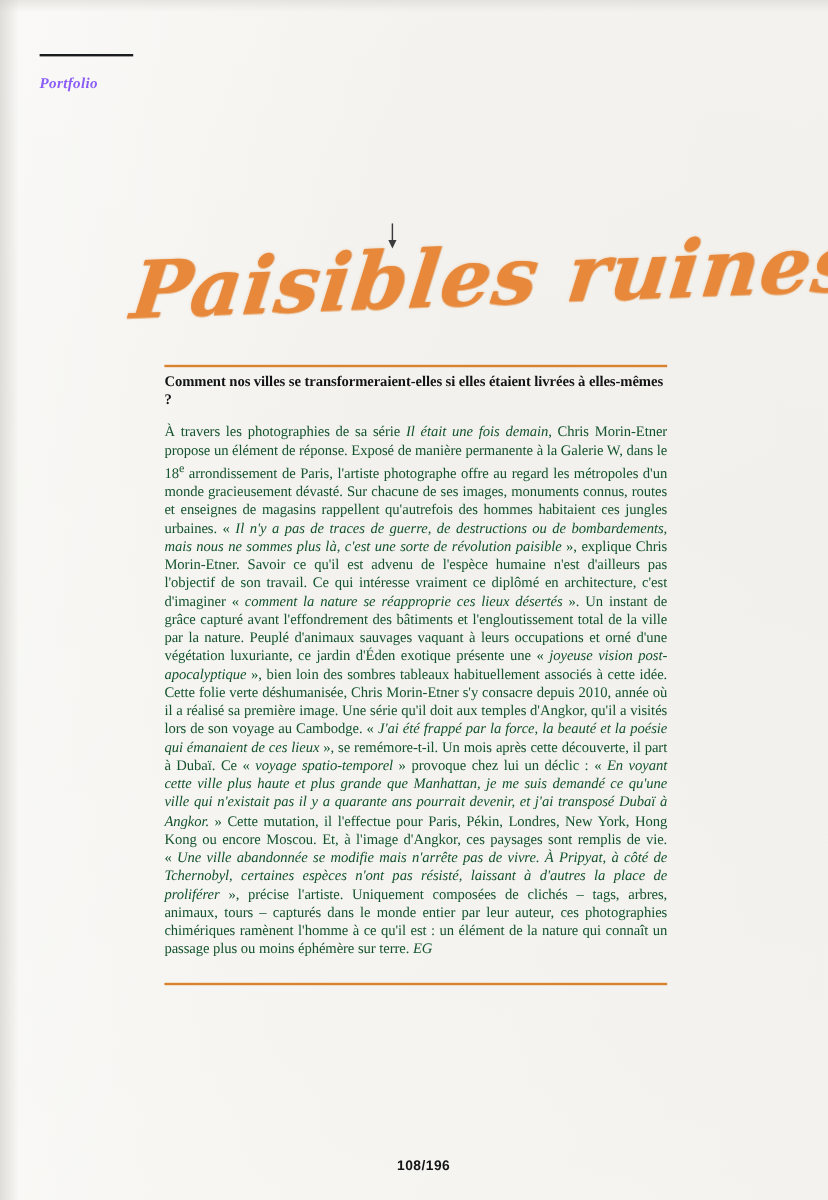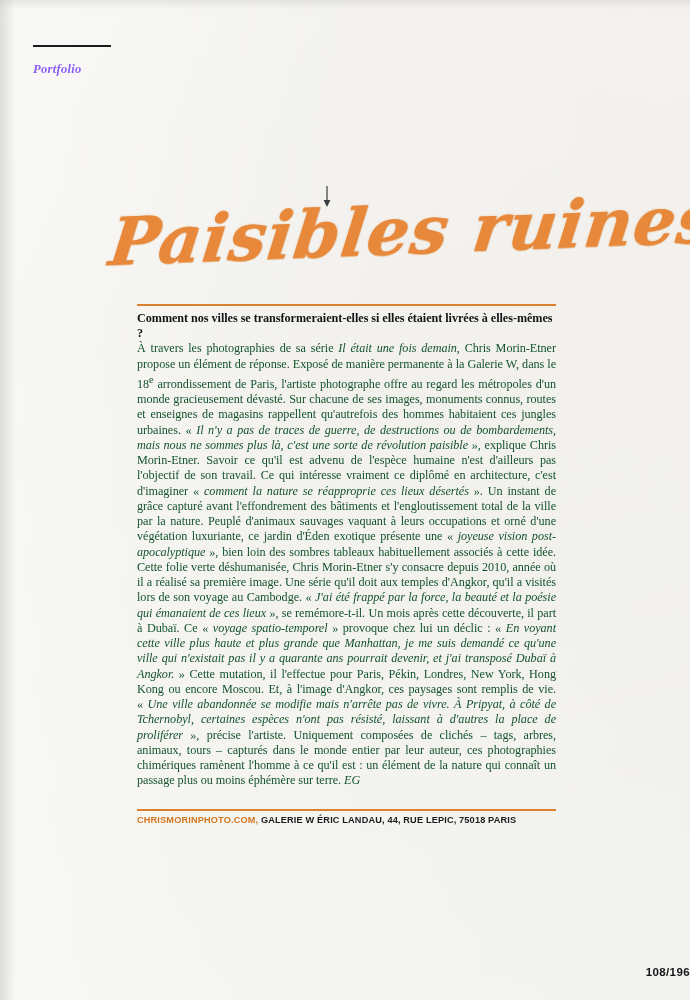--- a/index.html
+++ b/index.html
@@ -98,21 +98,21 @@
     height: 2px;
     background: #d98230;
     margin-bottom: 5px;
   }
   .standfirst {
     font-family: "Liberation Serif", serif;
     font-weight: bold;
     font-size: 12.2px;
     line-height: 15.2px;
     color: #131416;
-    margin: 0 0 0 0;
+    margin: 0 0 11px 0;
     letter-spacing: -0.05px;
   }
   .body-copy {
     font-family: "Liberation Serif", serif;
     font-size: 12.2px;
     line-height: 15.25px;
     color: #14532d;
     text-align: justify;
     margin: 0;
     letter-spacing: -0.05px;
@@ -133,21 +133,21 @@
     letter-spacing: 0.15px;
     color: #1a1b1d;
   }
   .credit .site { color: #d2761f; }
   
   .folio {
     position: absolute;
     left: 16px;
     right: 0;
     top: 966px;
-    text-align: right;
+    text-align: center;
     font-family: "Liberation Sans", sans-serif;
     font-weight: bold;
     font-size: 11.5px;
     letter-spacing: 0.4px;
     color: #141517;
   }
   .edge-shadow-left {
     position: absolute;
     left: 0; top: 0; bottom: 0; width: 16px;
     background: linear-gradient(90deg, rgba(190,188,182,0.45), rgba(190,188,182,0));
@@ -181,20 +181,17 @@
 
   <div class="headline">
     <div class="headline-text">Paisibles ruines</div>
   </div>
 
   <div class="article">
     <div class="article-rule"></div>
     <p class="standfirst">Comment nos villes se transformeraient-elles si elles étaient livrées à elles-mêmes ?</p>
     <p class="body-copy">À travers les photographies de sa série <i>Il était une fois demain</i>, Chris Morin-Etner propose un élément de réponse. Exposé de manière permanente à la Galerie W, dans le 18<sup>e</sup> arrondissement de Paris, l'artiste photographe offre au regard les métropoles d'un monde gracieusement dévasté. Sur chacune de ses images, monuments connus, routes et enseignes de magasins rappellent qu'autrefois des hommes habitaient ces jungles urbaines. «&nbsp;<i>Il n'y a pas de traces de guerre, de destructions ou de bombardements, mais nous ne sommes plus là, c'est une sorte de révolution paisible</i>&nbsp;», explique Chris Morin-Etner. Savoir ce qu'il est advenu de l'espèce humaine n'est d'ailleurs pas l'objectif de son travail. Ce qui intéresse vraiment ce diplômé en architecture, c'est d'imaginer «&nbsp;<i>comment la nature se réapproprie ces lieux désertés</i>&nbsp;». Un instant de grâce capturé avant l'effondrement des bâtiments et l'engloutissement total de la ville par la nature. Peuplé d'animaux sauvages vaquant à leurs occupations et orné d'une végétation luxuriante, ce jardin d'Éden exotique présente une «&nbsp;<i>joyeuse vision post-apocalyptique</i>&nbsp;», bien loin des sombres tableaux habituellement associés à cette idée. Cette folie verte déshumanisée, Chris Morin-Etner s'y consacre depuis 2010, année où il a réalisé sa première image. Une série qu'il doit aux temples d'Angkor, qu'il a visités lors de son voyage au Cambodge. «&nbsp;<i>J'ai été frappé par la force, la beauté et la poésie qui émanaient de ces lieux</i>&nbsp;», se remémore-t-il. Un mois après cette découverte, il part à Dubaï. Ce «&nbsp;<i>voyage spatio-temporel</i>&nbsp;» provoque chez lui un déclic : «&nbsp;<i>En voyant cette ville plus haute et plus grande que Manhattan, je me suis demandé ce qu'une ville qui n'existait pas il y a quarante ans pourrait devenir, et j'ai transposé Dubaï à Angkor.</i>&nbsp;» Cette mutation, il l'effectue pour Paris, Pékin, Londres, New York, Hong Kong ou encore Moscou. Et, à l'image d'Angkor, ces paysages sont remplis de vie. «&nbsp;<i>Une ville abandonnée se modifie mais n'arrête pas de vivre. À Pripyat, à côté de Tchernobyl, certaines espèces n'ont pas résisté, laissant à d'autres la place de proliférer</i>&nbsp;», précise l'artiste. Uniquement composées de clichés – tags, arbres, animaux, tours – capturés dans le monde entier par leur auteur, ces photographies chimériques ramènent l'homme à ce qu'il est : un élément de la nature qui connaît un passage plus ou moins éphémère sur terre. <i>EG</i></p>
     <div class="credit-rule"></div>
-    <div class="credit">
-      <span class="site">CHRISMORINPHOTO.COM,</span><span> GALERIE W ÉRIC LANDAU, 44, RUE LEPIC, 75018 PARIS</span>
-    </div>
   </div>
 
   <div class="folio">108/196</div>
 
 </div>
 
 </body></html>

